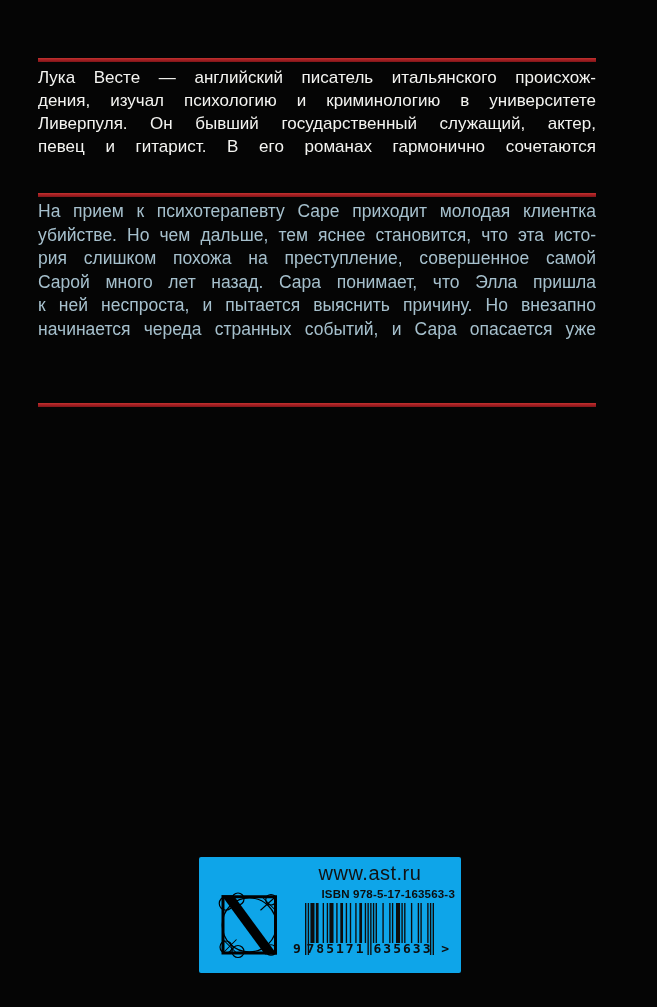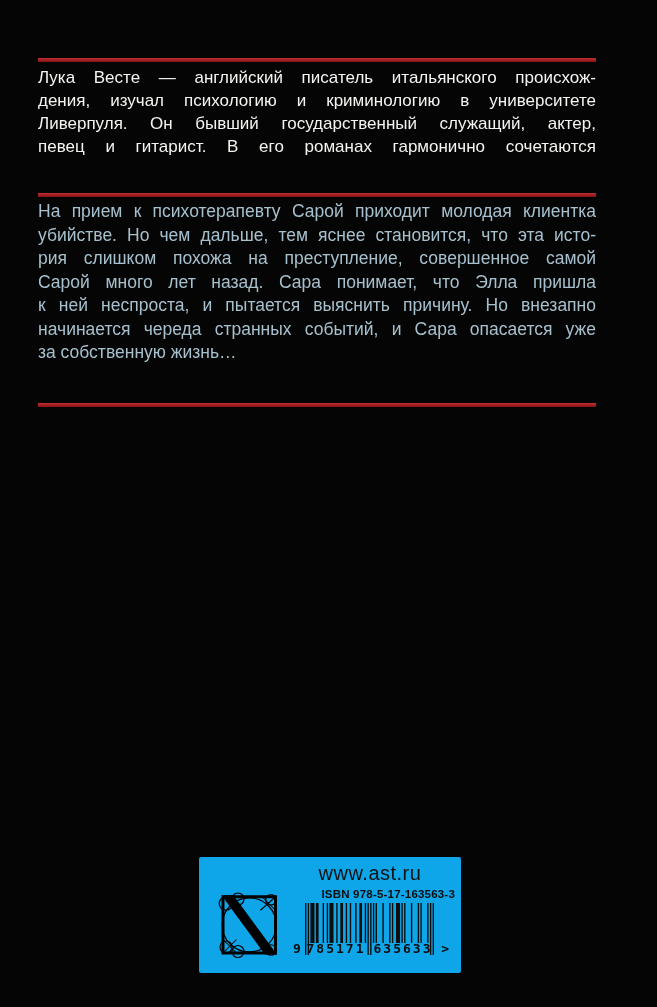--- a/index.html
+++ b/index.html
@@ -105,27 +105,26 @@
   <div class="para para-bio">
       <div class="jline">Лука Весте — английский писатель итальянского происхож-</div>
       <div class="jline">дения, изучал психологию и криминологию в университете</div>
       <div class="jline">Ливерпуля. Он бывший государственный служащий, актер,</div>
       <div class="jline">певец и гитарист. В его романах гармонично сочетаются</div>
     </div>
 
   <div class="rule rule-2"></div>
 
   <div class="para para-annotation">
-      <div class="jline">На прием к психотерапевту Сарой приходит молодая клиентка</div>
+      <div class="jline">На прием к психотерапевту Саре приходит молодая клиентка</div>
       <div class="jline">убийстве. Но чем дальше, тем яснее становится, что эта исто-</div>
       <div class="jline">рия слишком похожа на преступление, совершенное самой</div>
       <div class="jline">Сарой много лет назад. Сара понимает, что Элла пришла</div>
       <div class="jline">к ней неспроста, и пытается выяснить причину. Но внезапно</div>
       <div class="jline">начинается череда странных событий, и Сара опасается уже</div>
-      <div class="jline jline-last">за собственную жизнь…</div>
     </div>
 
   <div class="rule rule-3"></div>
 
   <div class="barcode-panel">
 
     <svg class="logo" viewBox="0 0 100 100" xmlns="http://www.w3.org/2000/svg">
       <rect x="16" y="13" width="70" height="75" fill="none" stroke="#000" stroke-width="4"></rect>
       <circle cx="51" cy="50.5" r="36" fill="none" stroke="#000" stroke-width="1.6"></circle>
       <polygon points="14,11 30,11 88,90 72,90" fill="#000"></polygon>

